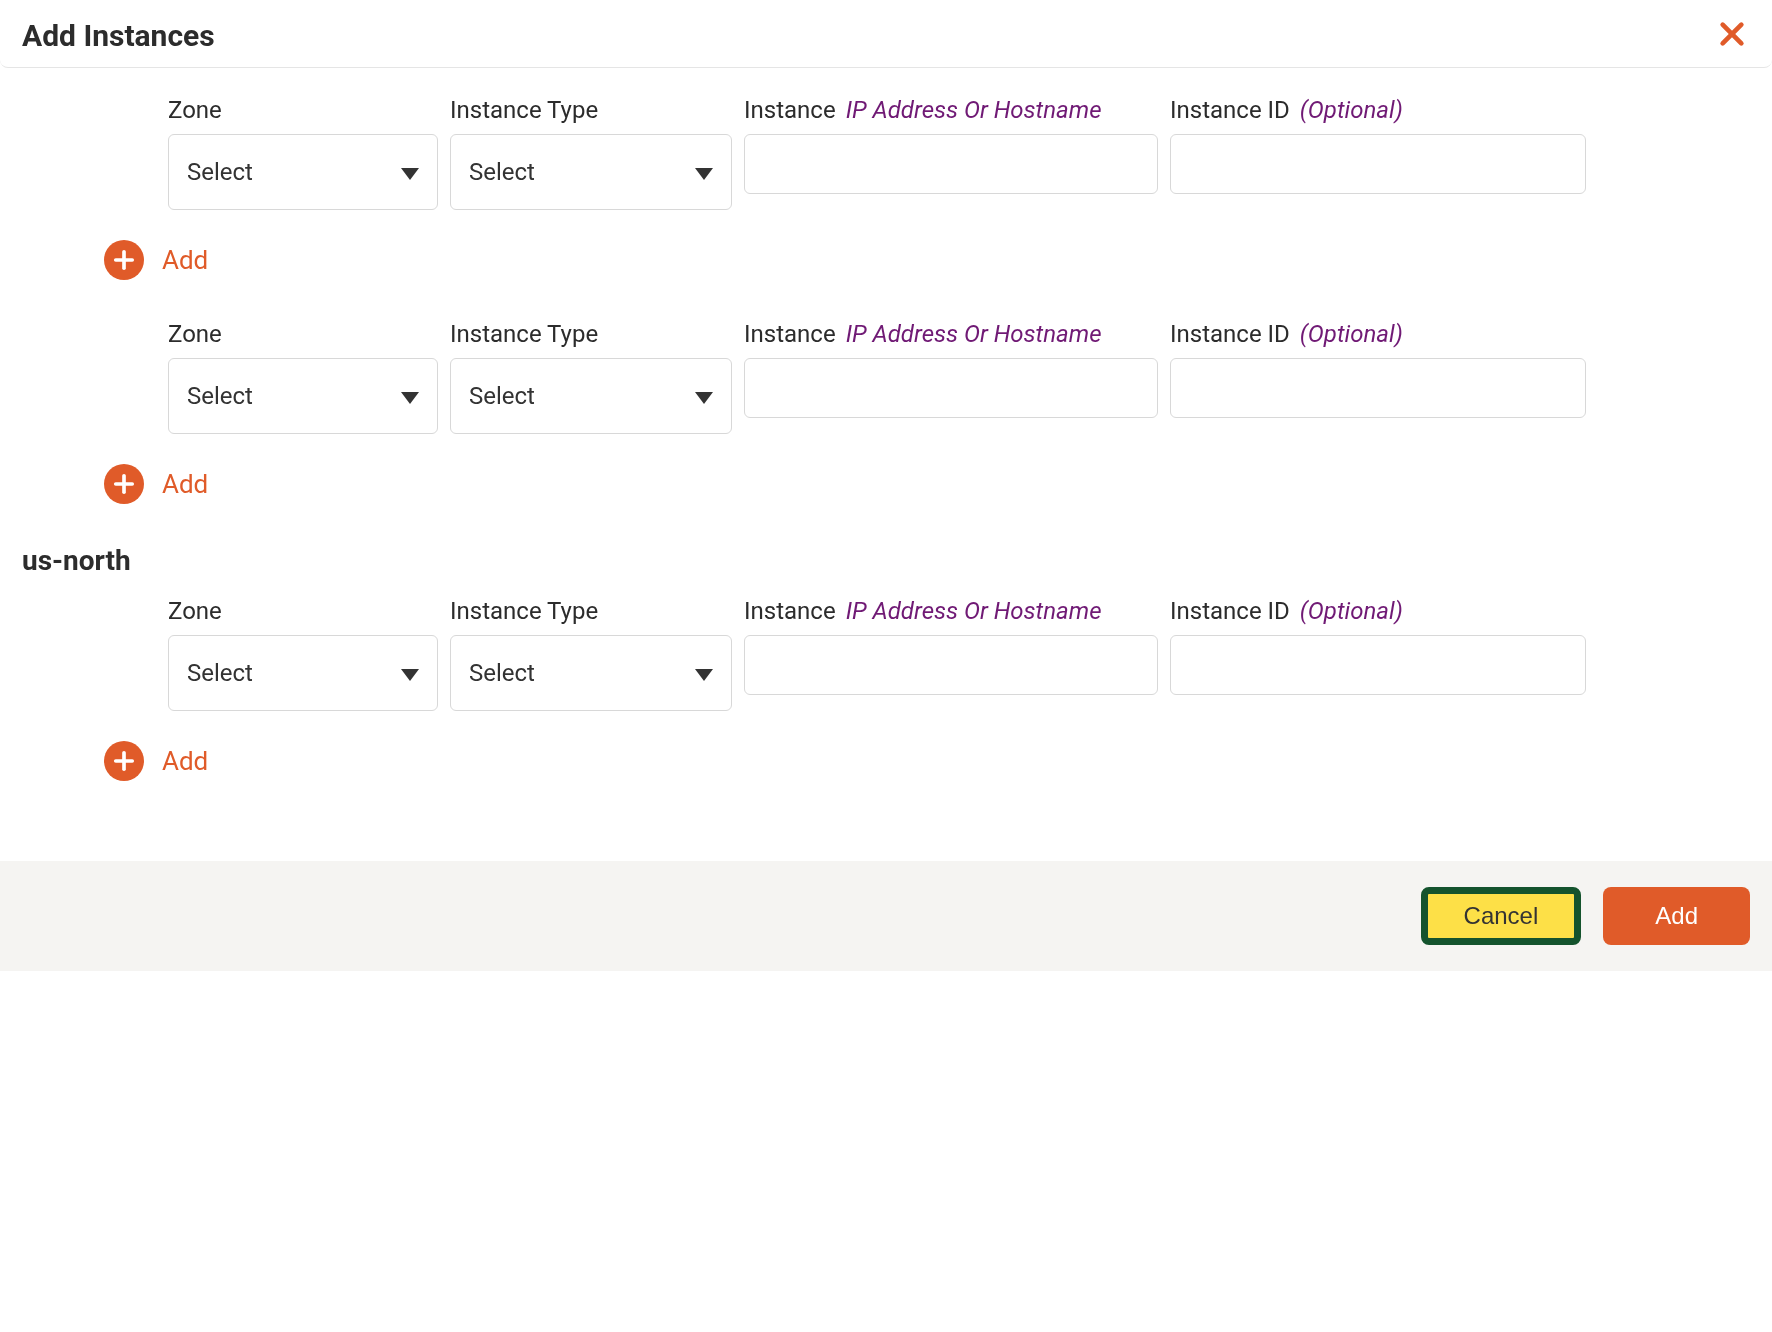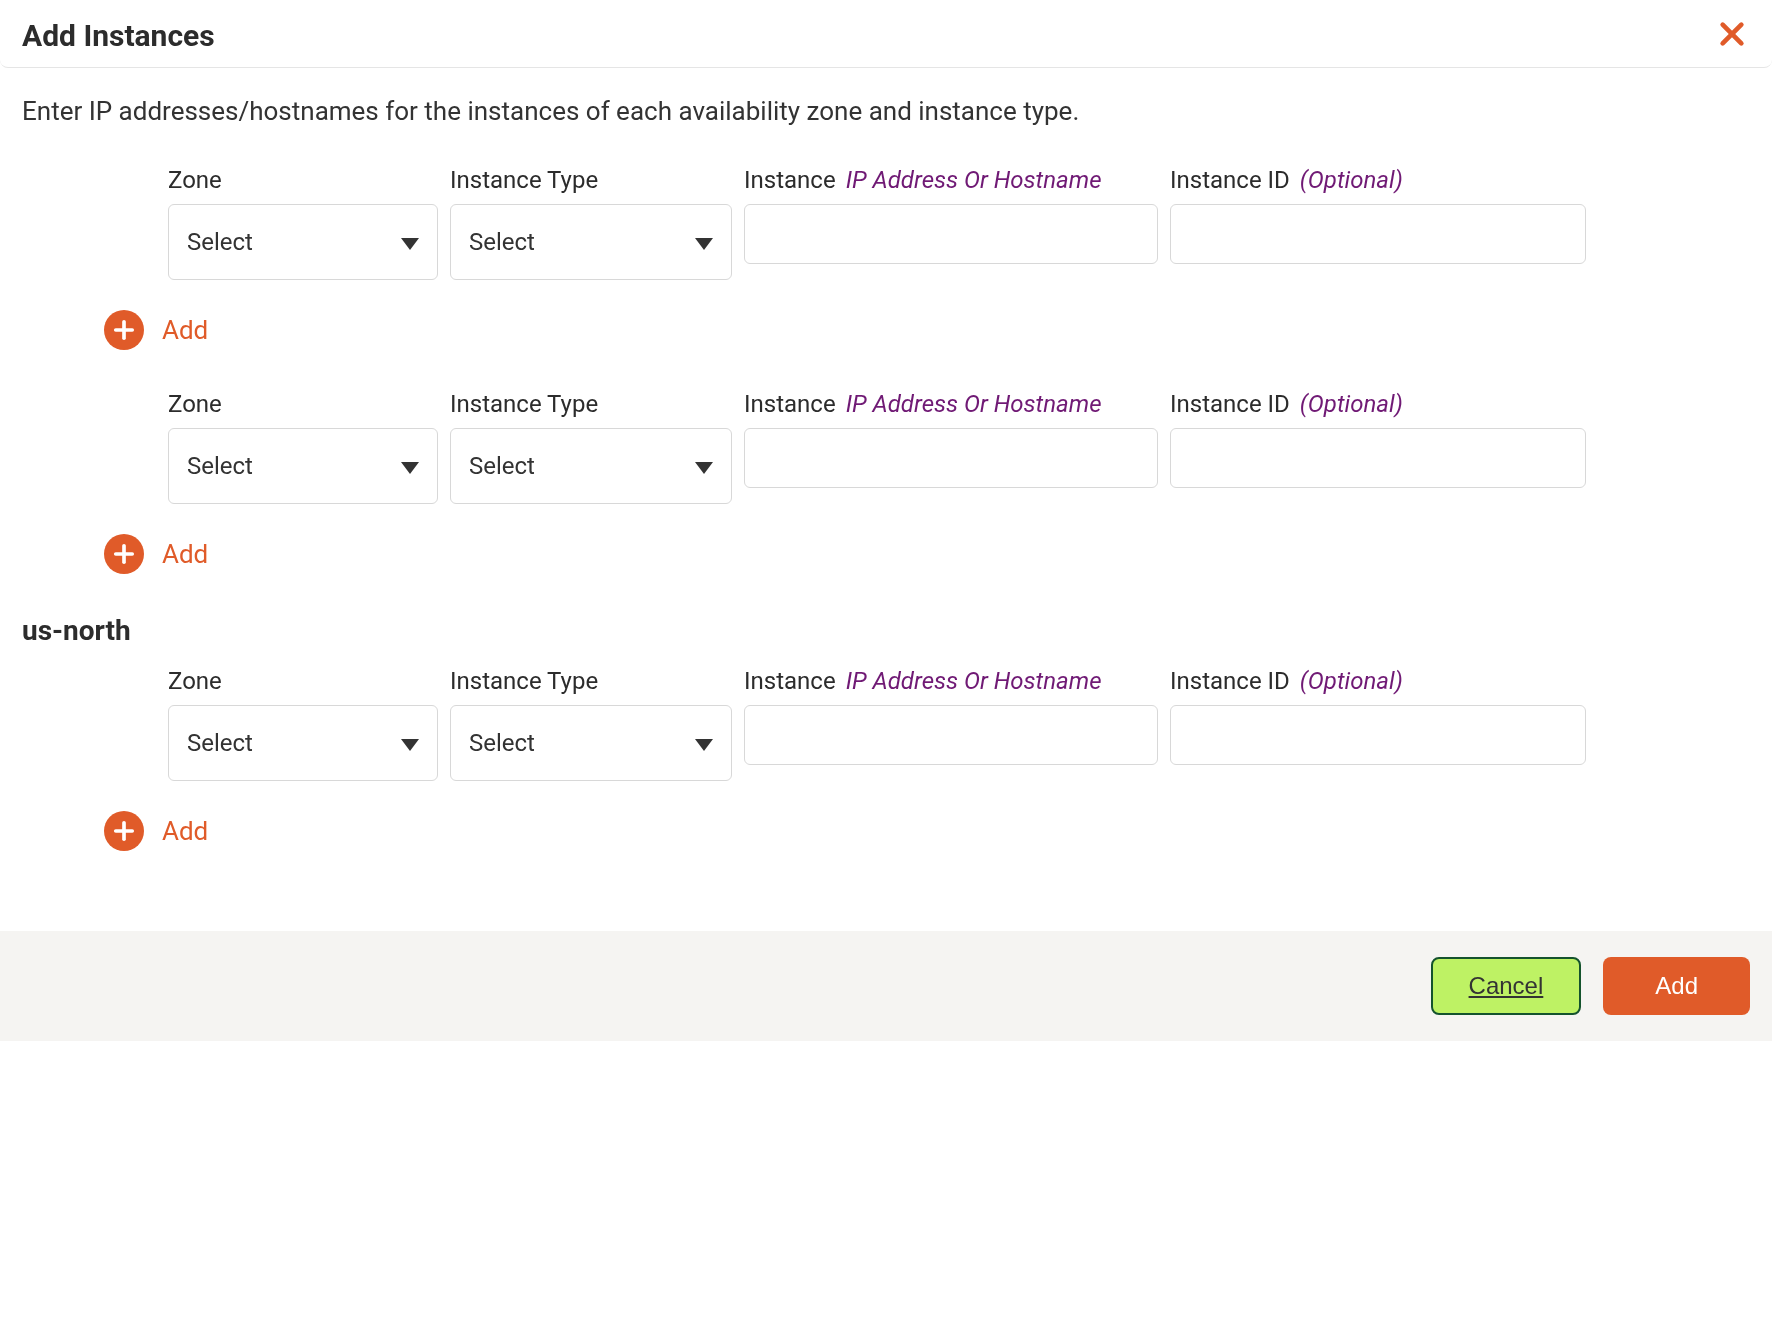--- a/index.html
+++ b/index.html
@@ -135,24 +135,23 @@
     }
     .btn {
       height: 58px;
       border-radius: 8px;
       font-size: 24px;
       cursor: pointer;
       padding: 0 36px;
       border: none;
     }
     .btn-cancel {
-      background: #bef264;
-      border: 2px solid #14532d;
+      background: #fde047;
+      border: 7px solid #14532d;
       color: #333;
-      text-decoration: underline;
     }
     .btn-add {
       background: #e05b29;
       color: #fff;
       font-weight: 500;
       padding: 0 52px;
     }
   </style>
 </head>
 <body>
@@ -163,21 +162,20 @@
     <span>
       <svg width="28" height="28" viewBox="0 0 24 24" fill="none" stroke="#e05b29" stroke-width="4" stroke-linecap="round">
         <line x1="4" y1="4" x2="20" y2="20"></line>
           <line x1="20" y1="4" x2="4" y2="20"></line>
       </svg>
     </span>
   </button>
 </div>
 
 <div class="modal-body">
-  <div class="instructions">Enter IP addresses/hostnames for the instances of each availability zone and instance type.</div>
 
   <div class="region-section">
     <div class="row-labels">
       <div class="label-group label-zone">
           <span class="label-main">Zone</span>
         </div>
       <div class="label-group label-type">
           <span class="label-main">Instance Type</span>
         </div>
       <div class="label-group label-instance">

